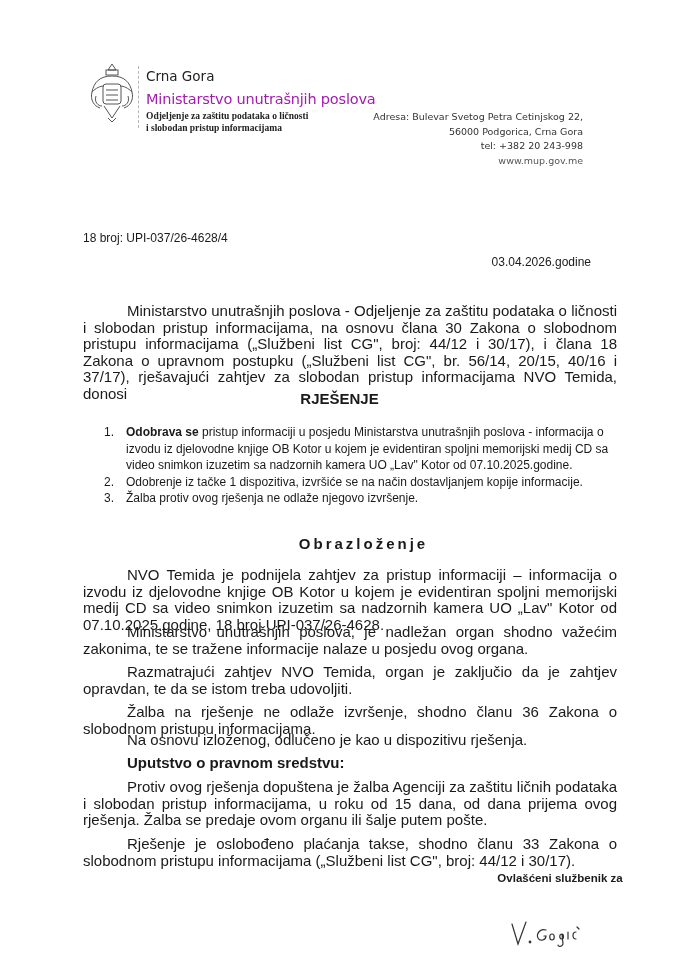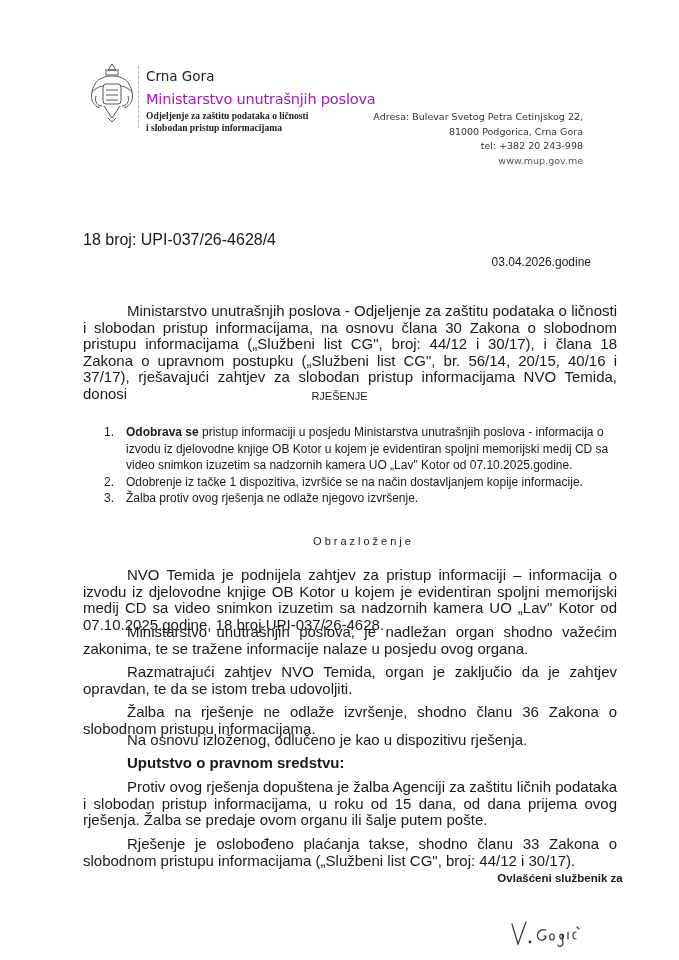--- a/index.html
+++ b/index.html
@@ -5,25 +5,25 @@
   html, body { margin: 0; padding: 0; background: #ffffff; }
   body { width: 679px; height: 960px; position: relative; overflow: hidden; color: #1a1a1a; font-family: "Liberation Sans", sans-serif; }
   .abs { position: absolute; }
   .crest { left: 86px; top: 62px; width: 52px; height: 62px; }
   .vrule { left: 138px; top: 66px; width: 1px; height: 62px; border-left: 1px dashed #b5b5b5; }
   .h-country { left: 146px; top: 68px; font-family: "DejaVu Sans", sans-serif; font-size: 13.5px; color: #222; }
   .h-ministry { left: 146px; top: 91px; font-family: "DejaVu Sans", sans-serif; font-size: 14.5px; color: #a21caf; letter-spacing: -0.2px; }
   .h-dept { left: 146px; top: 110px; font-family: "Liberation Serif", serif; font-weight: bold; font-size: 9.5px; line-height: 12px; color: #222; }
   .addr { right: 96px; top: 110px; text-align: right; font-family: "DejaVu Sans", sans-serif; font-size: 9.5px; line-height: 14.5px; color: #333; }
   .addr .web { color: #555; }
-  .refno { left: 83px; top: 231px; font-size: 16px; }
+  .refno { left: 83px; top: 231px; font-size: 12px; }
   .date { right: 88px; top: 255px; font-size: 12px; }
   .body { left: 83px; width: 534px; font-size: 15px; line-height: 16.5px; text-align: justify; }
   .indent { text-indent: 44px; }
-  .title { left: 0; width: 679px; text-align: center; font-weight: normal; font-size: 11px; }
+  .title { left: 0; width: 679px; text-align: center; font-weight: bold; font-size: 15px; }
   .list { left: 104px; width: 520px; font-size: 12px; line-height: 16.5px; }
   .list .item { display: flex; }
   .list .num { width: 22px; flex-shrink: 0; }
   .list .txt { flex: 1; }
   .spaced { letter-spacing: 3px; padding-left: 24px; }
   .sig { left: 460px; width: 200px; text-align: center; font-weight: bold; font-size: 11.5px; line-height: 15px; }
   .signature { left: 506px; top: 918px; width: 80px; height: 32px; }
 </style>
 </head>
 <body>
@@ -47,21 +47,21 @@
 </div>
 <div class="abs vrule"></div>
 <div class="abs h-country">Crna Gora</div>
 <div class="abs h-ministry">Ministarstvo unutrašnjih poslova</div>
 <div class="abs h-dept">
   <div>Odjeljenje za zaštitu podataka o ličnosti</div>
   <div>i slobodan pristup informacijama</div>
 </div>
 <div class="abs addr">
   <div>Adresa: Bulevar Svetog Petra Cetinjskog 22,</div>
-  <div>81000 Podgorica, Crna Gora</div>
+  <div>56000 Podgorica, Crna Gora</div>
   <div>tel: +382 20 243-998</div>
   <div class="web">www.mup.gov.me</div>
 </div>
 
 <div class="abs refno">18 broj: UPI-037/26-4628/4</div>
 <div class="abs date">03.04.2026.godine</div>
 
 <div class="abs body indent" style="top:303px;">Ministarstvo unutrašnjih poslova - Odjeljenje za zaštitu podataka o ličnosti i slobodan pristup informacijama, na osnovu člana 30 Zakona o slobodnom pristupu informacijama („Službeni list CG", broj: 44/12 i 30/17), i člana 18 Zakona o upravnom postupku („Službeni list CG", br. 56/14, 20/15, 40/16 i 37/17), rješavajući zahtjev za slobodan pristup informacijama NVO Temida, donosi</div>
 
 <div class="abs title" style="top:390px;">RJEŠENJE</div>

